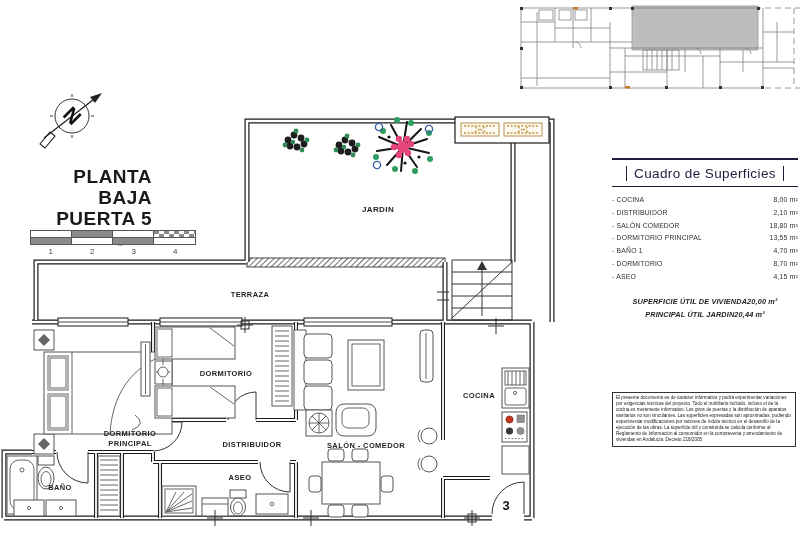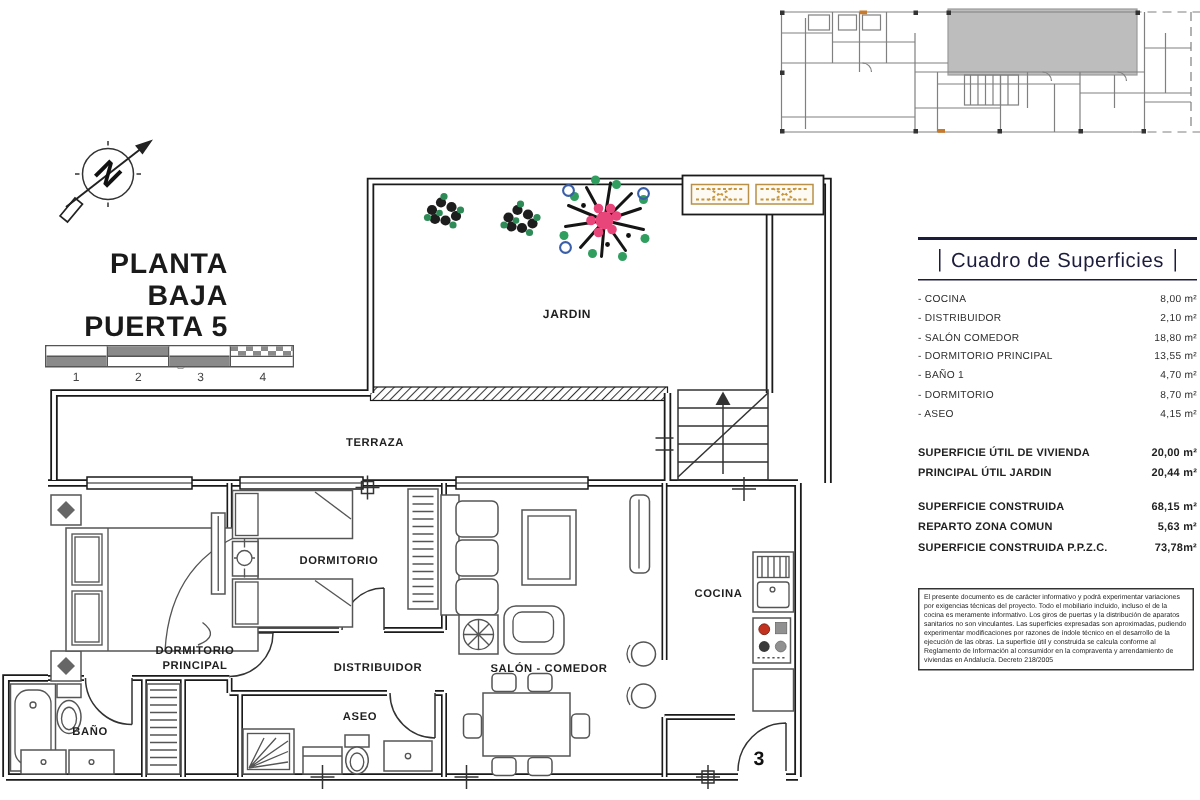--- a/index.html
+++ b/index.html
@@ -44,22 +44,22 @@
   #surfaces .head{display:flex;align-items:center;justify-content:center;
                   height:26px;gap:7px;}
   #surfaces .head .vbar{width:1px;height:15px;background:#1c1c3c;}
   #surfaces .head .ttl{font-size:13.5px;color:#1c1c3c;letter-spacing:.4px;}
   #surfaces .midrule{border-top:1.5px solid #1c1c3c;}
   .rowlist{margin-top:9px;}
   .srow{display:flex;justify-content:space-between;align-items:baseline;
         height:12.8px;font-size:6.8px;color:#2e2e2e;letter-spacing:.2px;}
   .srow .v{font-size:6.8px;}
   .totlist{margin-top:11px;}
-  .trow{display:flex;justify-content:space-between;align-items:baseline;
-        height:13.6px;font-size:7.3px;font-weight:bold;color:#222;letter-spacing:.15px;}
+  .trow{display:flex;justify-content:center;align-items:baseline;
+        height:13.6px;font-size:7.3px;font-weight:bold;color:#222;letter-spacing:.15px;font-style:italic;}
   .totlist2{margin-top:9px;}
   #disclaimer{position:absolute;left:612px;top:392px;width:184px;border:1px solid #333;
               padding:2px 3px;box-sizing:border-box;font-size:4.6px;line-height:1.32;
               color:#222;text-align:left;}
 </style>
 </head>
 <body>
 
 <svg id="plan-svg" viewBox="0 0 800 533">
   <defs>
@@ -436,29 +436,15 @@
       <div class="trow">
       <span>SUPERFICIE ÚTIL DE VIVIENDA</span>
       <span>20,00 m²</span>
     </div>
       <div class="trow">
       <span>PRINCIPAL ÚTIL JARDIN</span>
       <span>20,44 m²</span>
     </div>
     </div>
 
-  <div class="totlist totlist2">
-      <div class="trow">
-      <span>SUPERFICIE CONSTRUIDA</span>
-      <span>68,15 m²</span>
-    </div>
-      <div class="trow">
-      <span>REPARTO ZONA COMUN</span>
-      <span>5,63 m²</span>
-    </div>
-      <div class="trow">
-      <span>SUPERFICIE CONSTRUIDA P.P.Z.C.</span>
-      <span>73,78m²</span>
-    </div>
-    </div>
 </div>
 
 <div id="disclaimer">El presente documento es de carácter informativo y podrá experimentar variaciones por exigencias técnicas del proyecto. Todo el mobiliario incluido, incluso el de la cocina es meramente informativo. Los giros de puertas y la distribución de aparatos sanitarios no son vinculantes. Las superficies expresadas son aproximadas, pudiendo experimentar modificaciones por razones de índole técnico en el desarrollo de la ejecución de las obras. La superficie útil y construida se calcula conforme al Reglamento de Información al consumidor en la compraventa y arrendamiento de viviendas en Andalucía. Decreto 218/2005</div>
 
 </body></html>

